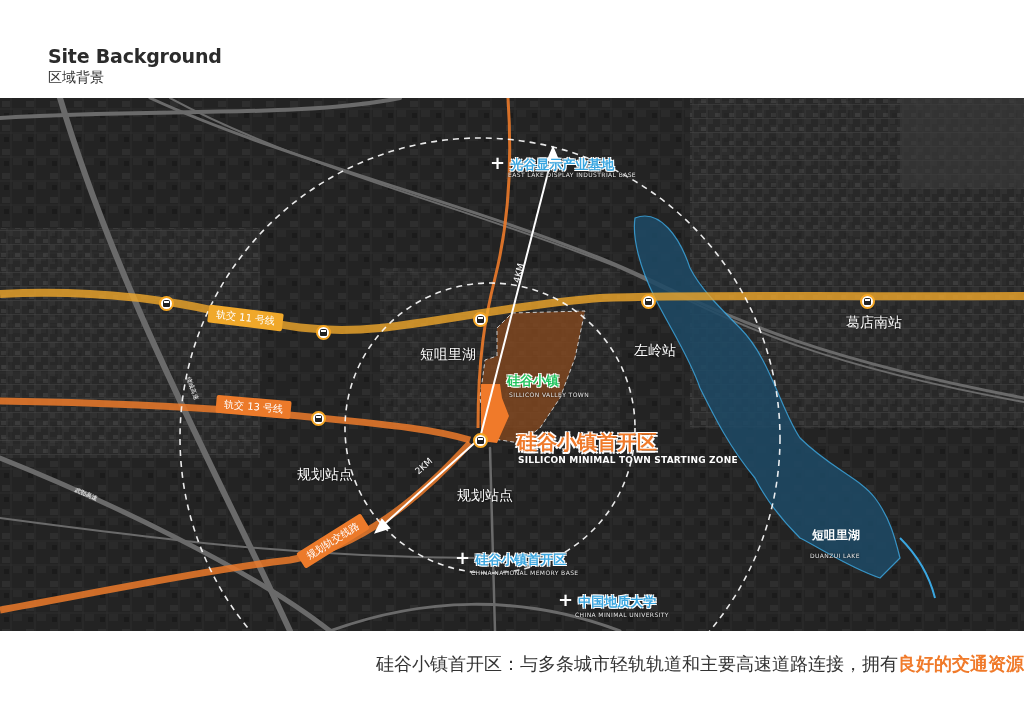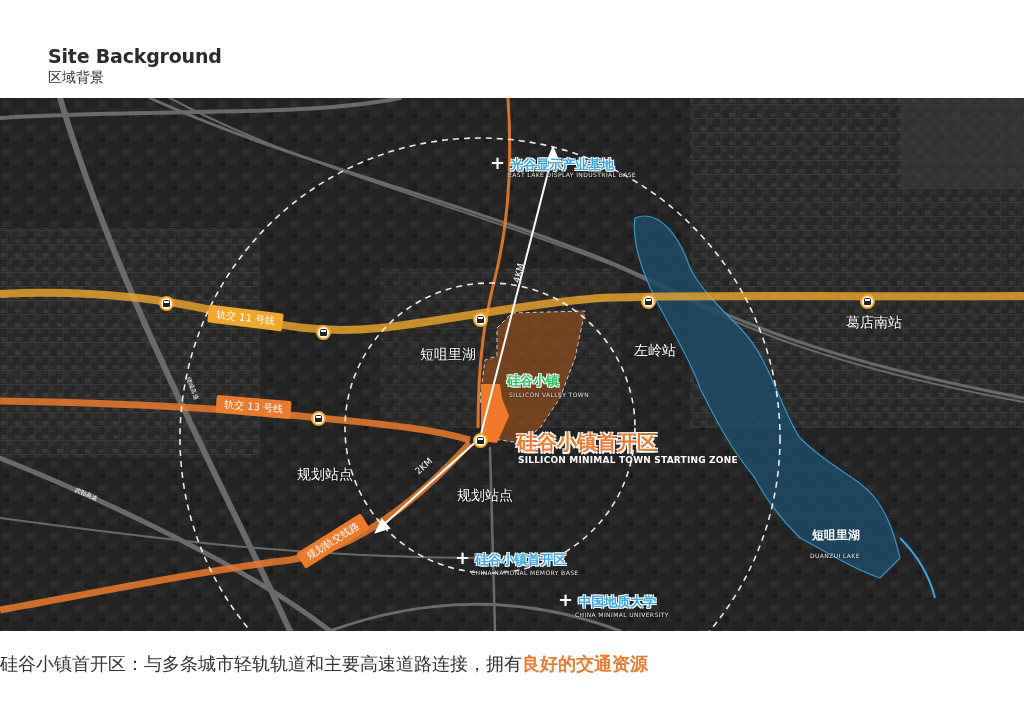--- a/index.html
+++ b/index.html
@@ -24,21 +24,21 @@
     .tag { position: absolute; color: #fff; font-size: 10px; padding: 2px 8px; border-radius: 2px; white-space: nowrap; }
     .tag-yellow { background: #f0a82a; }
     .tag-orange { background: #ec7a2a; }
     .hw { position: absolute; color: #fff; font-size: 6px; white-space: nowrap; }
     .dist { position: absolute; color: #fff; font-size: 9px; white-space: nowrap; }
 
     .station { position: absolute; width: 15px; height: 15px; border-radius: 50%; background: #fff; border: 2.5px solid #f5a623; display: flex; align-items: center; justify-content: center; }
     .station .train { width: 7px; height: 7px; background: #222; border-radius: 2px 2px 1px 1px; position: relative; }
     .station .train::after { content: ""; position: absolute; left: 1px; top: 1px; width: 5px; height: 2px; background: #fff; }
 
-    .caption { position: absolute; left: 0; width: 1024px; top: 652px; text-align: left; font-size: 18px; color: #333; }
+    .caption { position: absolute; left: 0; width: 1024px; top: 652px; text-align: right; font-size: 18px; color: #333; }
     .caption .hl { color: #f07a2a; font-weight: bold; }
   </style>
 </head>
 <body>
 
 <div class="header">
   <div class="title-en">Site Background</div>
   <div class="title-cn">区域背景</div>
 </div>
 

